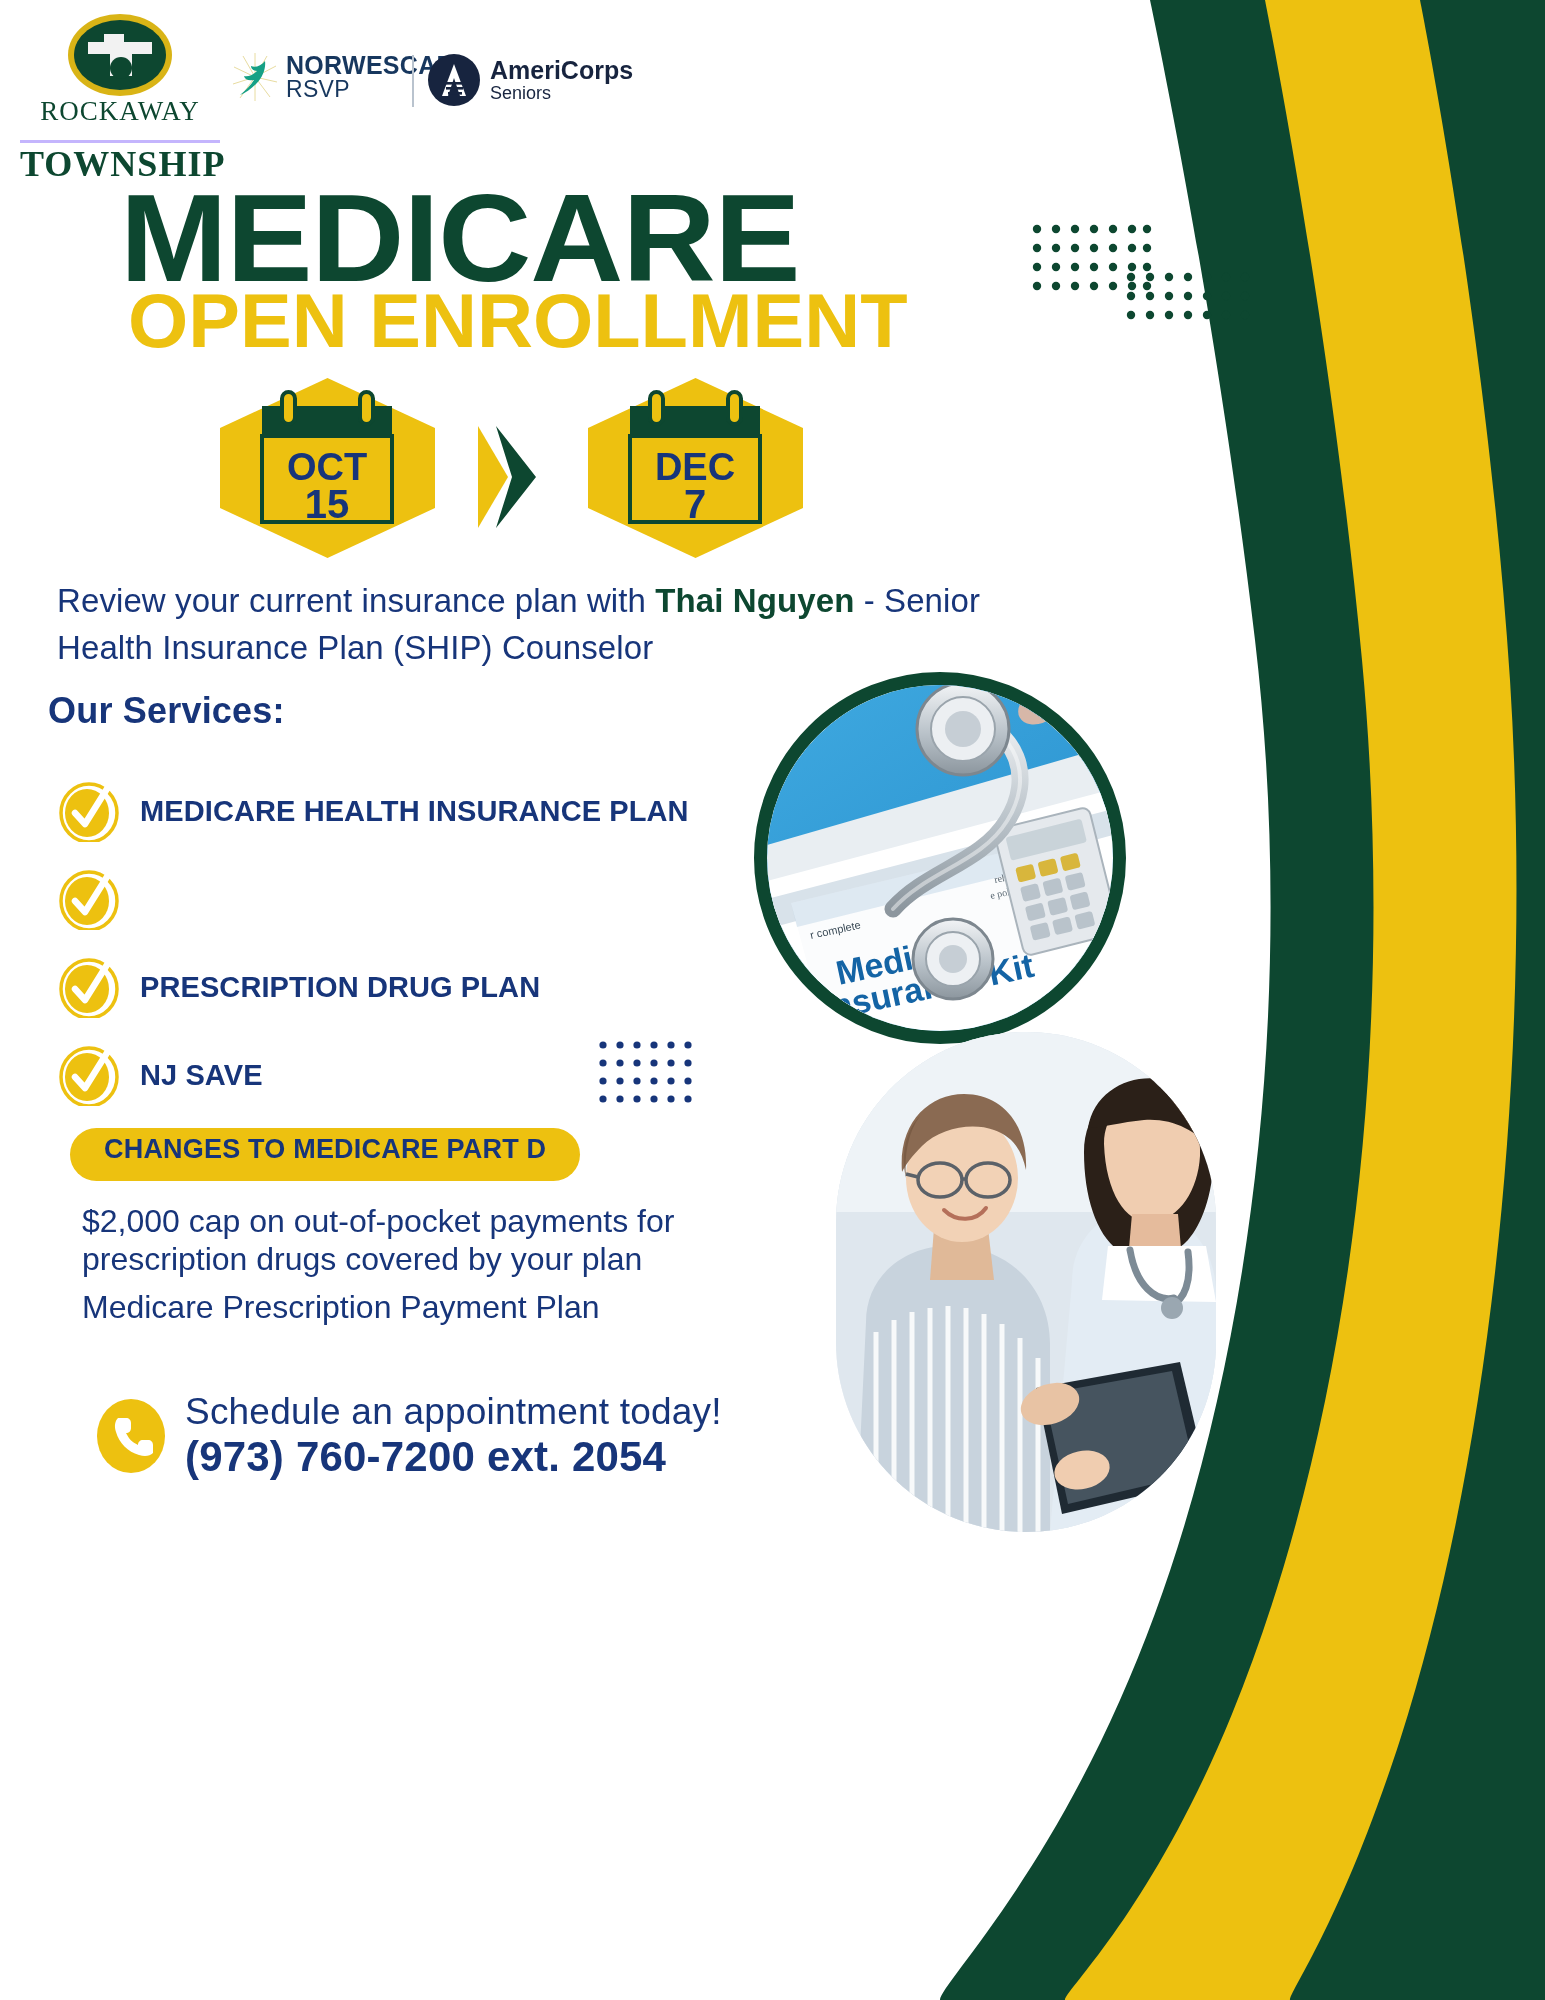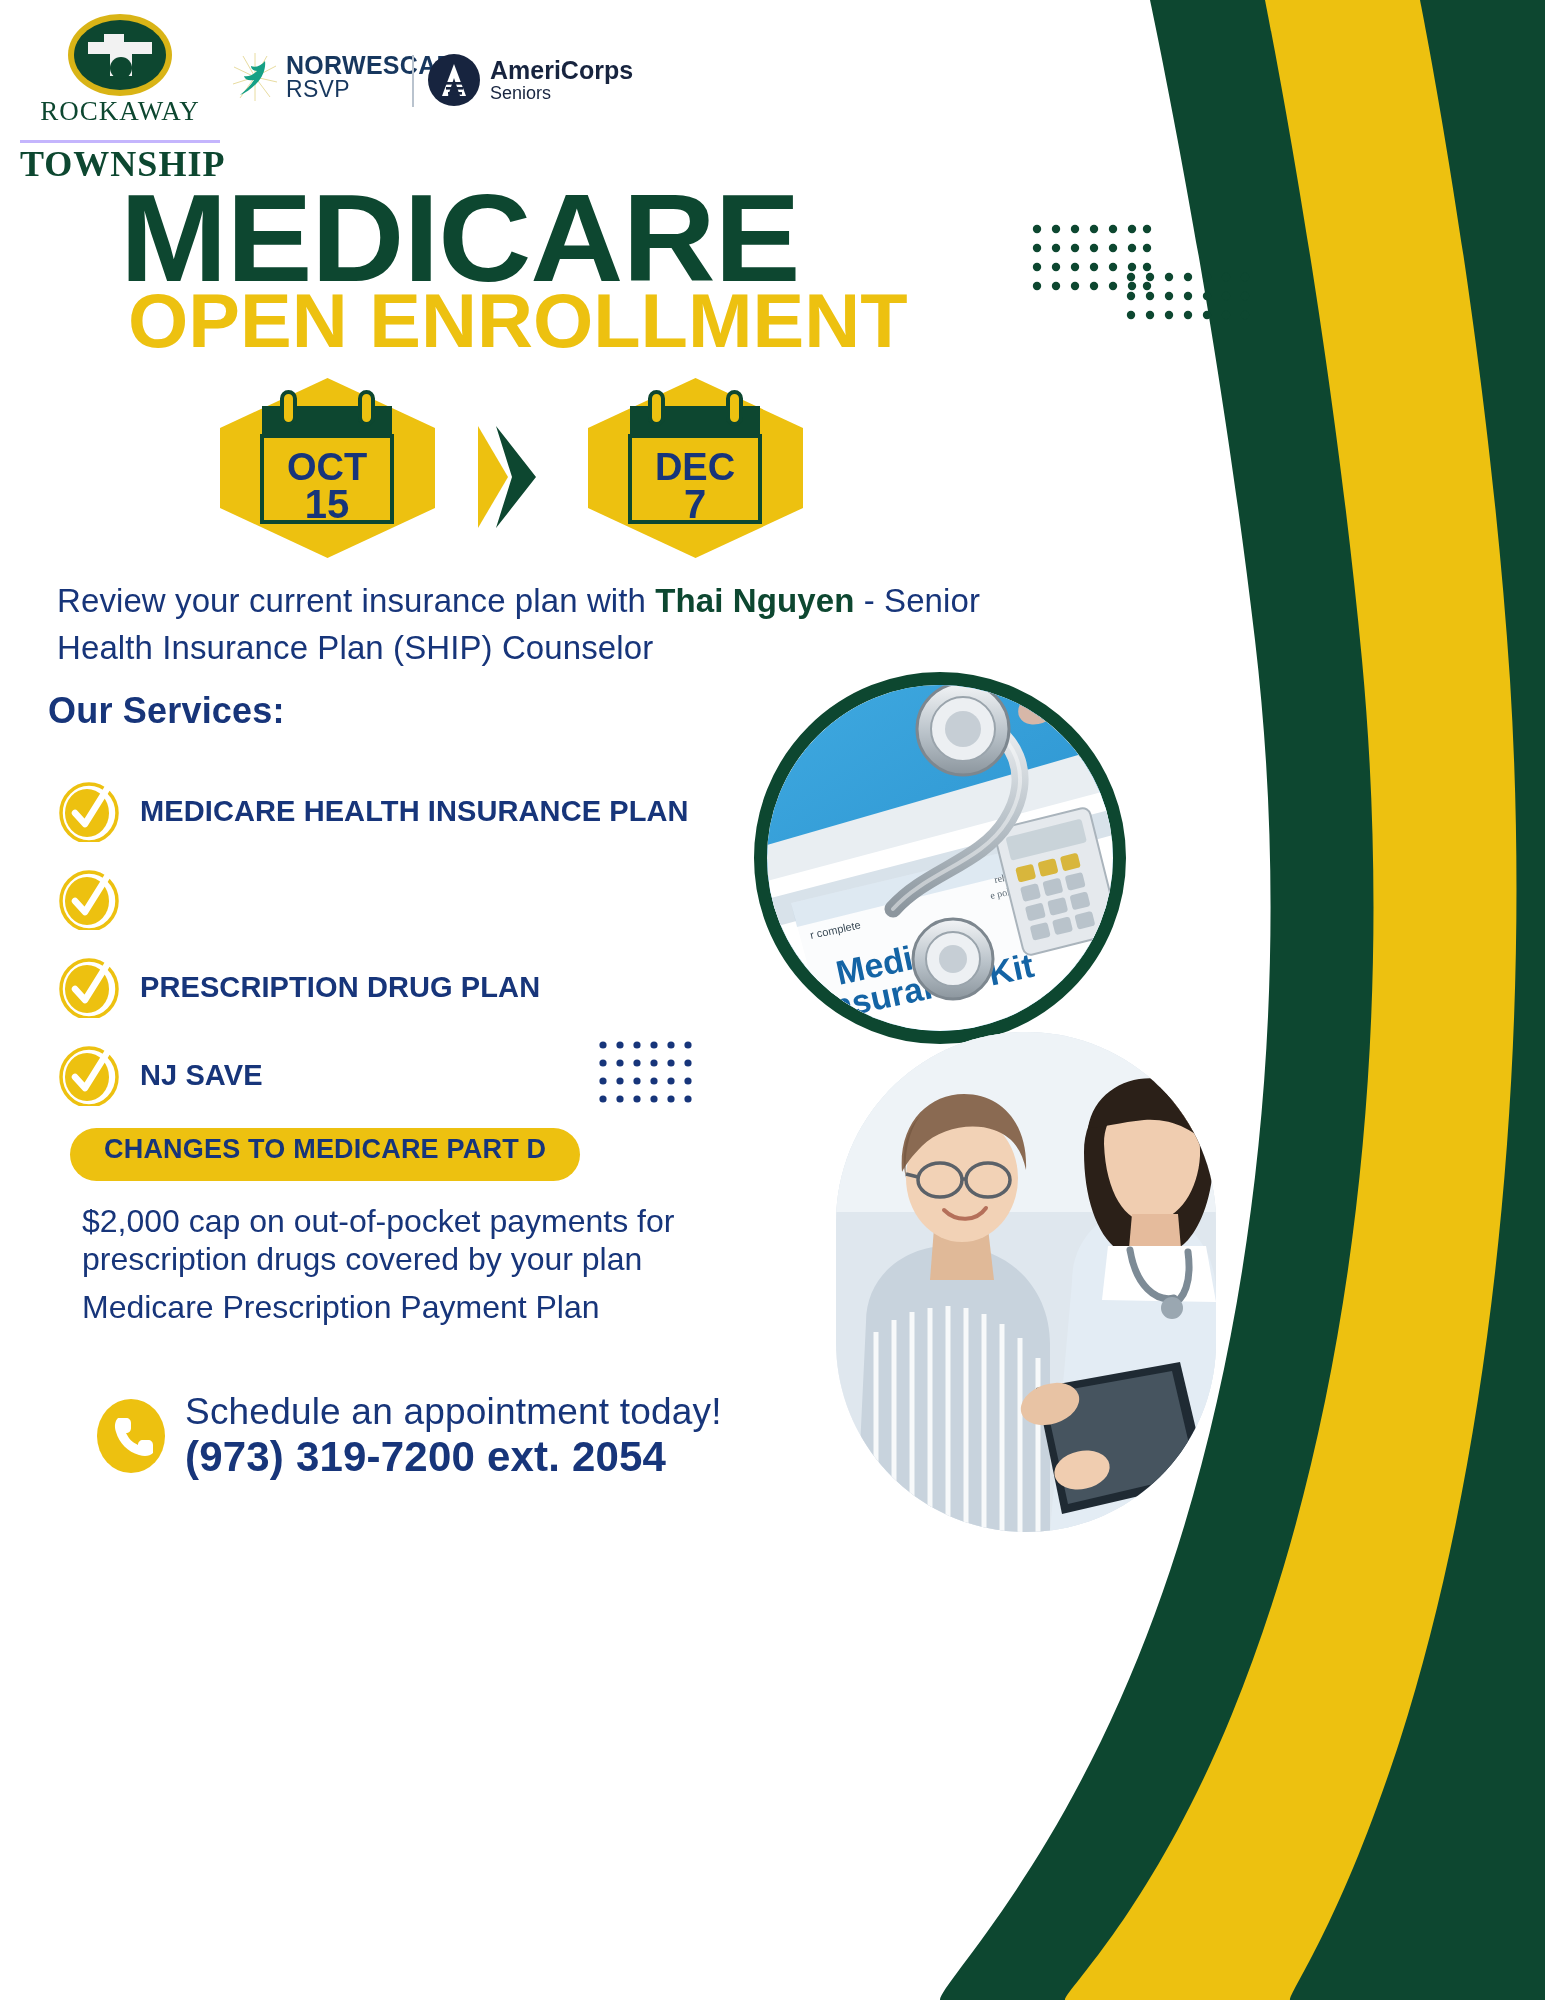--- a/index.html
+++ b/index.html
@@ -364,21 +364,21 @@
 
 <div class="phone-block">
   <span class="phone-icon">
     <svg width="72" height="78" viewBox="0 0 72 78">
       <ellipse cx="36" cy="39" rx="34" ry="37" fill="#edc110"></ellipse>
       <path d="M23,21 C20,24 19,29 21,35 C24,46 33,55 44,58 C50,60 55,59 58,56 L58,48 C58,45 56,43 53,43 L48,43 C45,43 43,45 43,48 C37,45 34,42 31,36 C34,36 36,34 36,31 L36,26 C36,23 34,21 31,21 Z" fill="#ffffff"></path>
     </svg>
   </span>
   <span class="phone-text">
     <span class="phone-l1">Schedule an appointment today!</span>
-    <span class="phone-l2">(973) 319-7200 ext. 2054</span>
+    <span class="phone-l2">(973) 760-7200 ext. 2054</span>
   </span>
 </div>
 
 <div class="photo-kit">
   <svg width="346" height="346" viewBox="0 0 346 346">
     <defs>
       <clipPath id="kitclip">
           <circle cx="173" cy="173" r="173"></circle>
         </clipPath>
       <linearGradient id="gblue" x1="0" y1="0" x2="1" y2="1">

